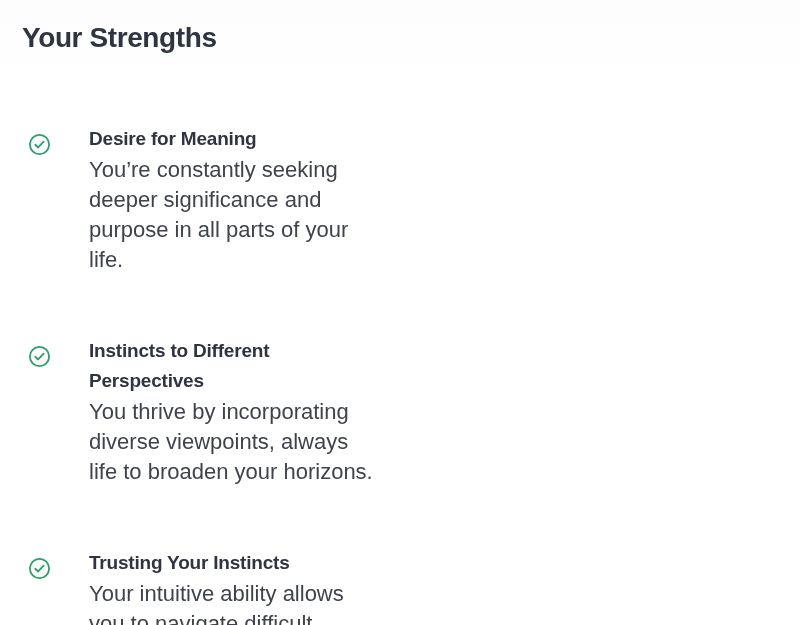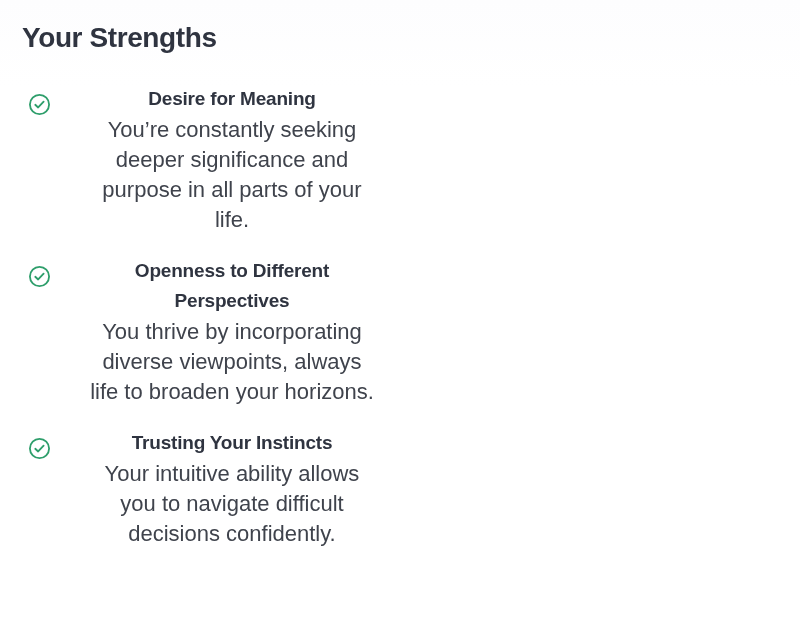--- a/index.html
+++ b/index.html
@@ -14,21 +14,20 @@
     -webkit-font-smoothing: antialiased;
     overflow: hidden;
   }
   .page {
     position: relative;
     width: 800px;
     height: 625px;
     background: linear-gradient(180deg, #fdfdfe 0%, #ffffff 14%, #ffffff 100%);
     box-sizing: border-box;
     padding: 0;
-    text-align: center;
   }
   .page-title {
     position: absolute;
     left: 22px;
     top: 20px;
     font-size: 28px;
     font-weight: 700;
     letter-spacing: -0.4px;
     color: #2f3440;
     line-height: 36px;
@@ -39,20 +38,21 @@
     left: 0;
     top: 84px;
     width: 800px;
     display: grid;
     grid-template-columns: 393px 393px;
     column-gap: 0px;
     row-gap: 0px;
   }
   .row-block {
     height: 172px;
+    margin-top: 40px;
   }
   .item {
     position: relative;
     padding-left: 67px;
     padding-right: 18px;
     box-sizing: border-box;
   }
   .col-left .item { margin-left: 22px; width: 371px; }
 
   .check-icon {
@@ -108,21 +108,21 @@
     </div>
 
     <div class="row-block col-left">
       <div class="item">
         <span class="check-icon">
           <svg width="23" height="23" viewBox="0 0 24 24" fill="none" xmlns="http://www.w3.org/2000/svg">
             <circle cx="12" cy="12" r="10" stroke="#2e9e6b" stroke-width="1.9"></circle>
             <path d="M7.6 12.3 L10.6 15.1 L16.3 9.1" stroke="#2e9e6b" stroke-width="1.9" stroke-linecap="round" stroke-linejoin="round"></path>
           </svg>
         </span>
-        <p class="item-title">Openness to Different Perspectives</p>
+        <p class="item-title">Instincts to Different Perspectives</p>
         <p class="item-desc">You thrive by incorporating diverse viewpoints, always life to broaden your horizons.</p>
       </div>
     </div>
     <div class="row-block col-right">
       
     </div>
 
     <div class="row-block col-left">
       <div class="item">
         <span class="check-icon">

